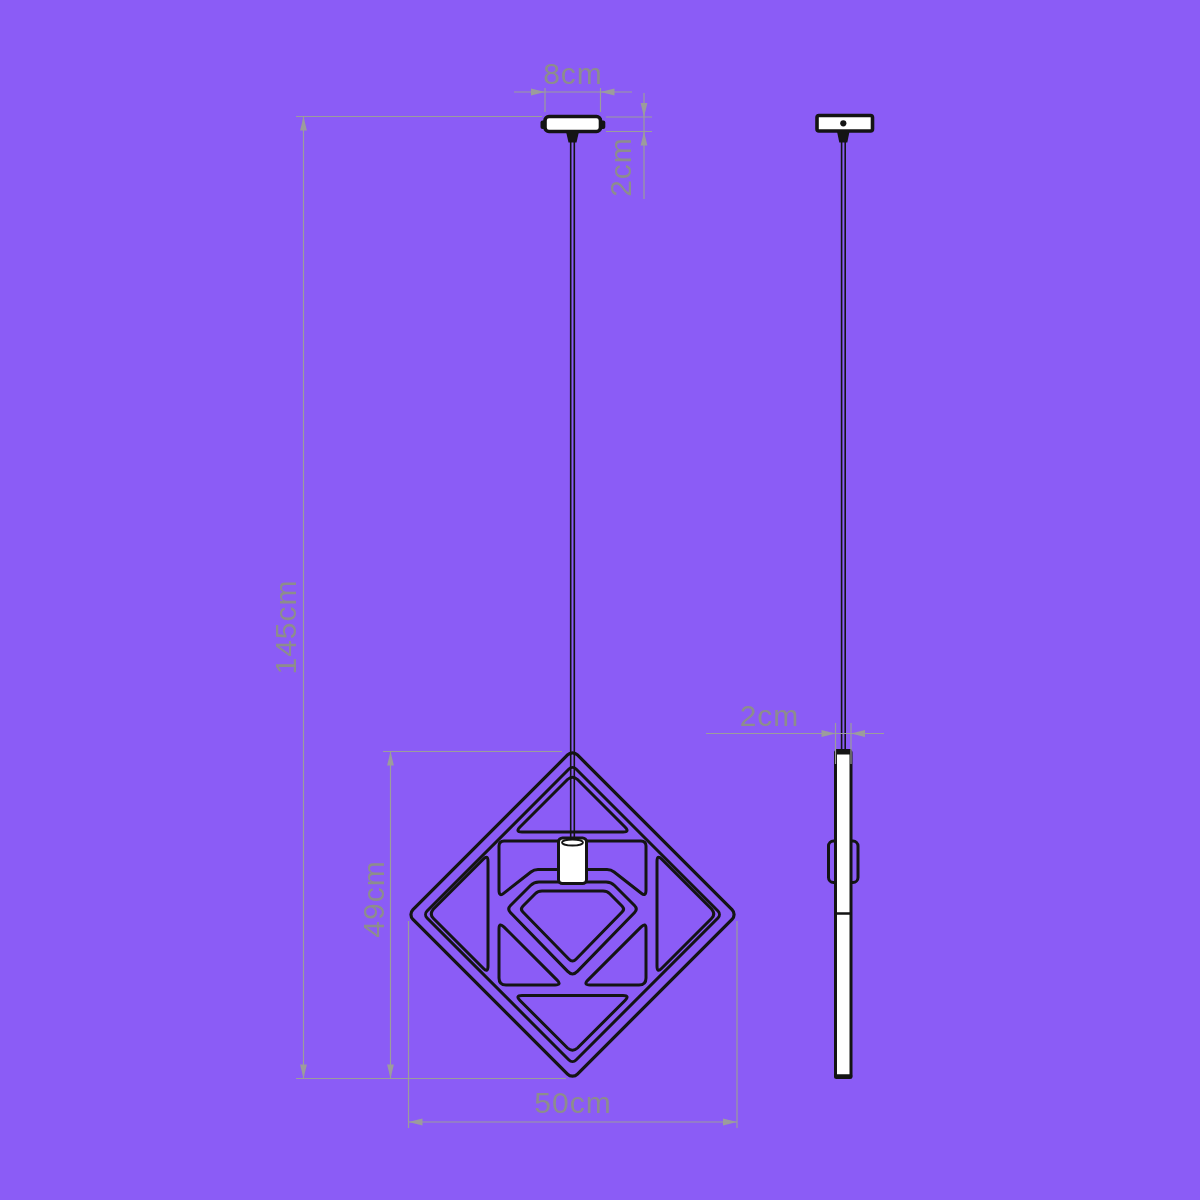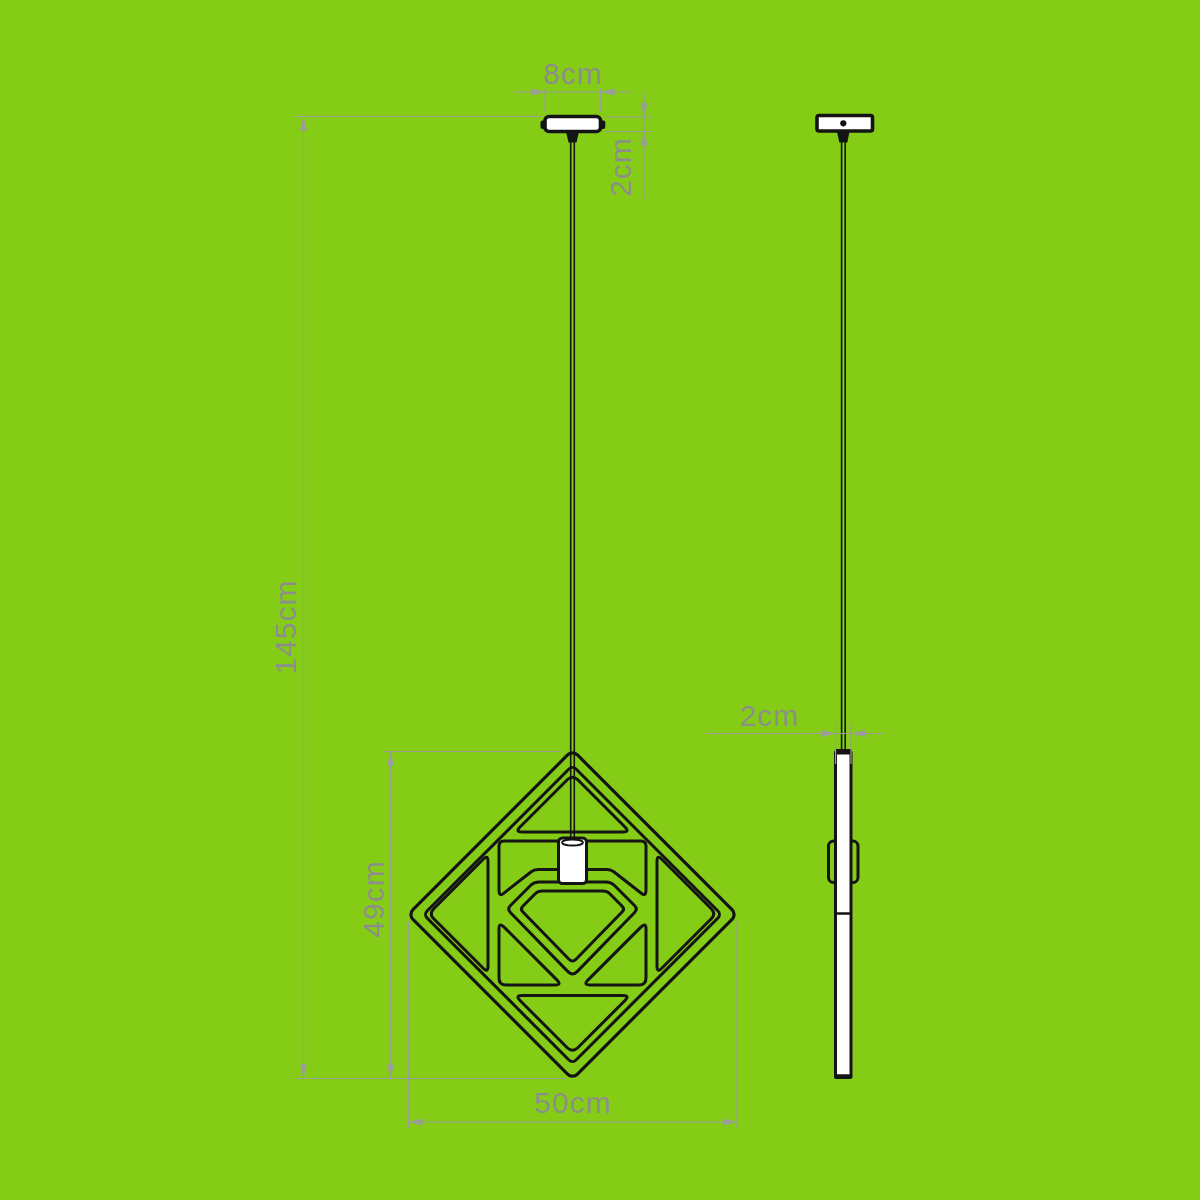--- a/index.html
+++ b/index.html
@@ -1,16 +1,16 @@
 <!DOCTYPE html>
 <html><head>
 <meta charset="utf-8">
 <style>
   html,body{margin:0;padding:0;background:#ffffff;}
-  .stage{position:relative;width:1200px;height:1200px;background:#84cc16;overflow:hidden;}
+  .stage{position:relative;width:1200px;height:1200px;background:#8b5cf6;overflow:hidden;}
   svg{display:block;}
   text{font-family:"Liberation Sans","DejaVu Sans",sans-serif;letter-spacing:1px;}
 </style>
 </head>
 <body>
 
 <div class="stage">
 <svg width="1200" height="1200" viewBox="0 0 1200 1200">
 
   <g fill="none" stroke-width="1.6" stroke="#141414">

